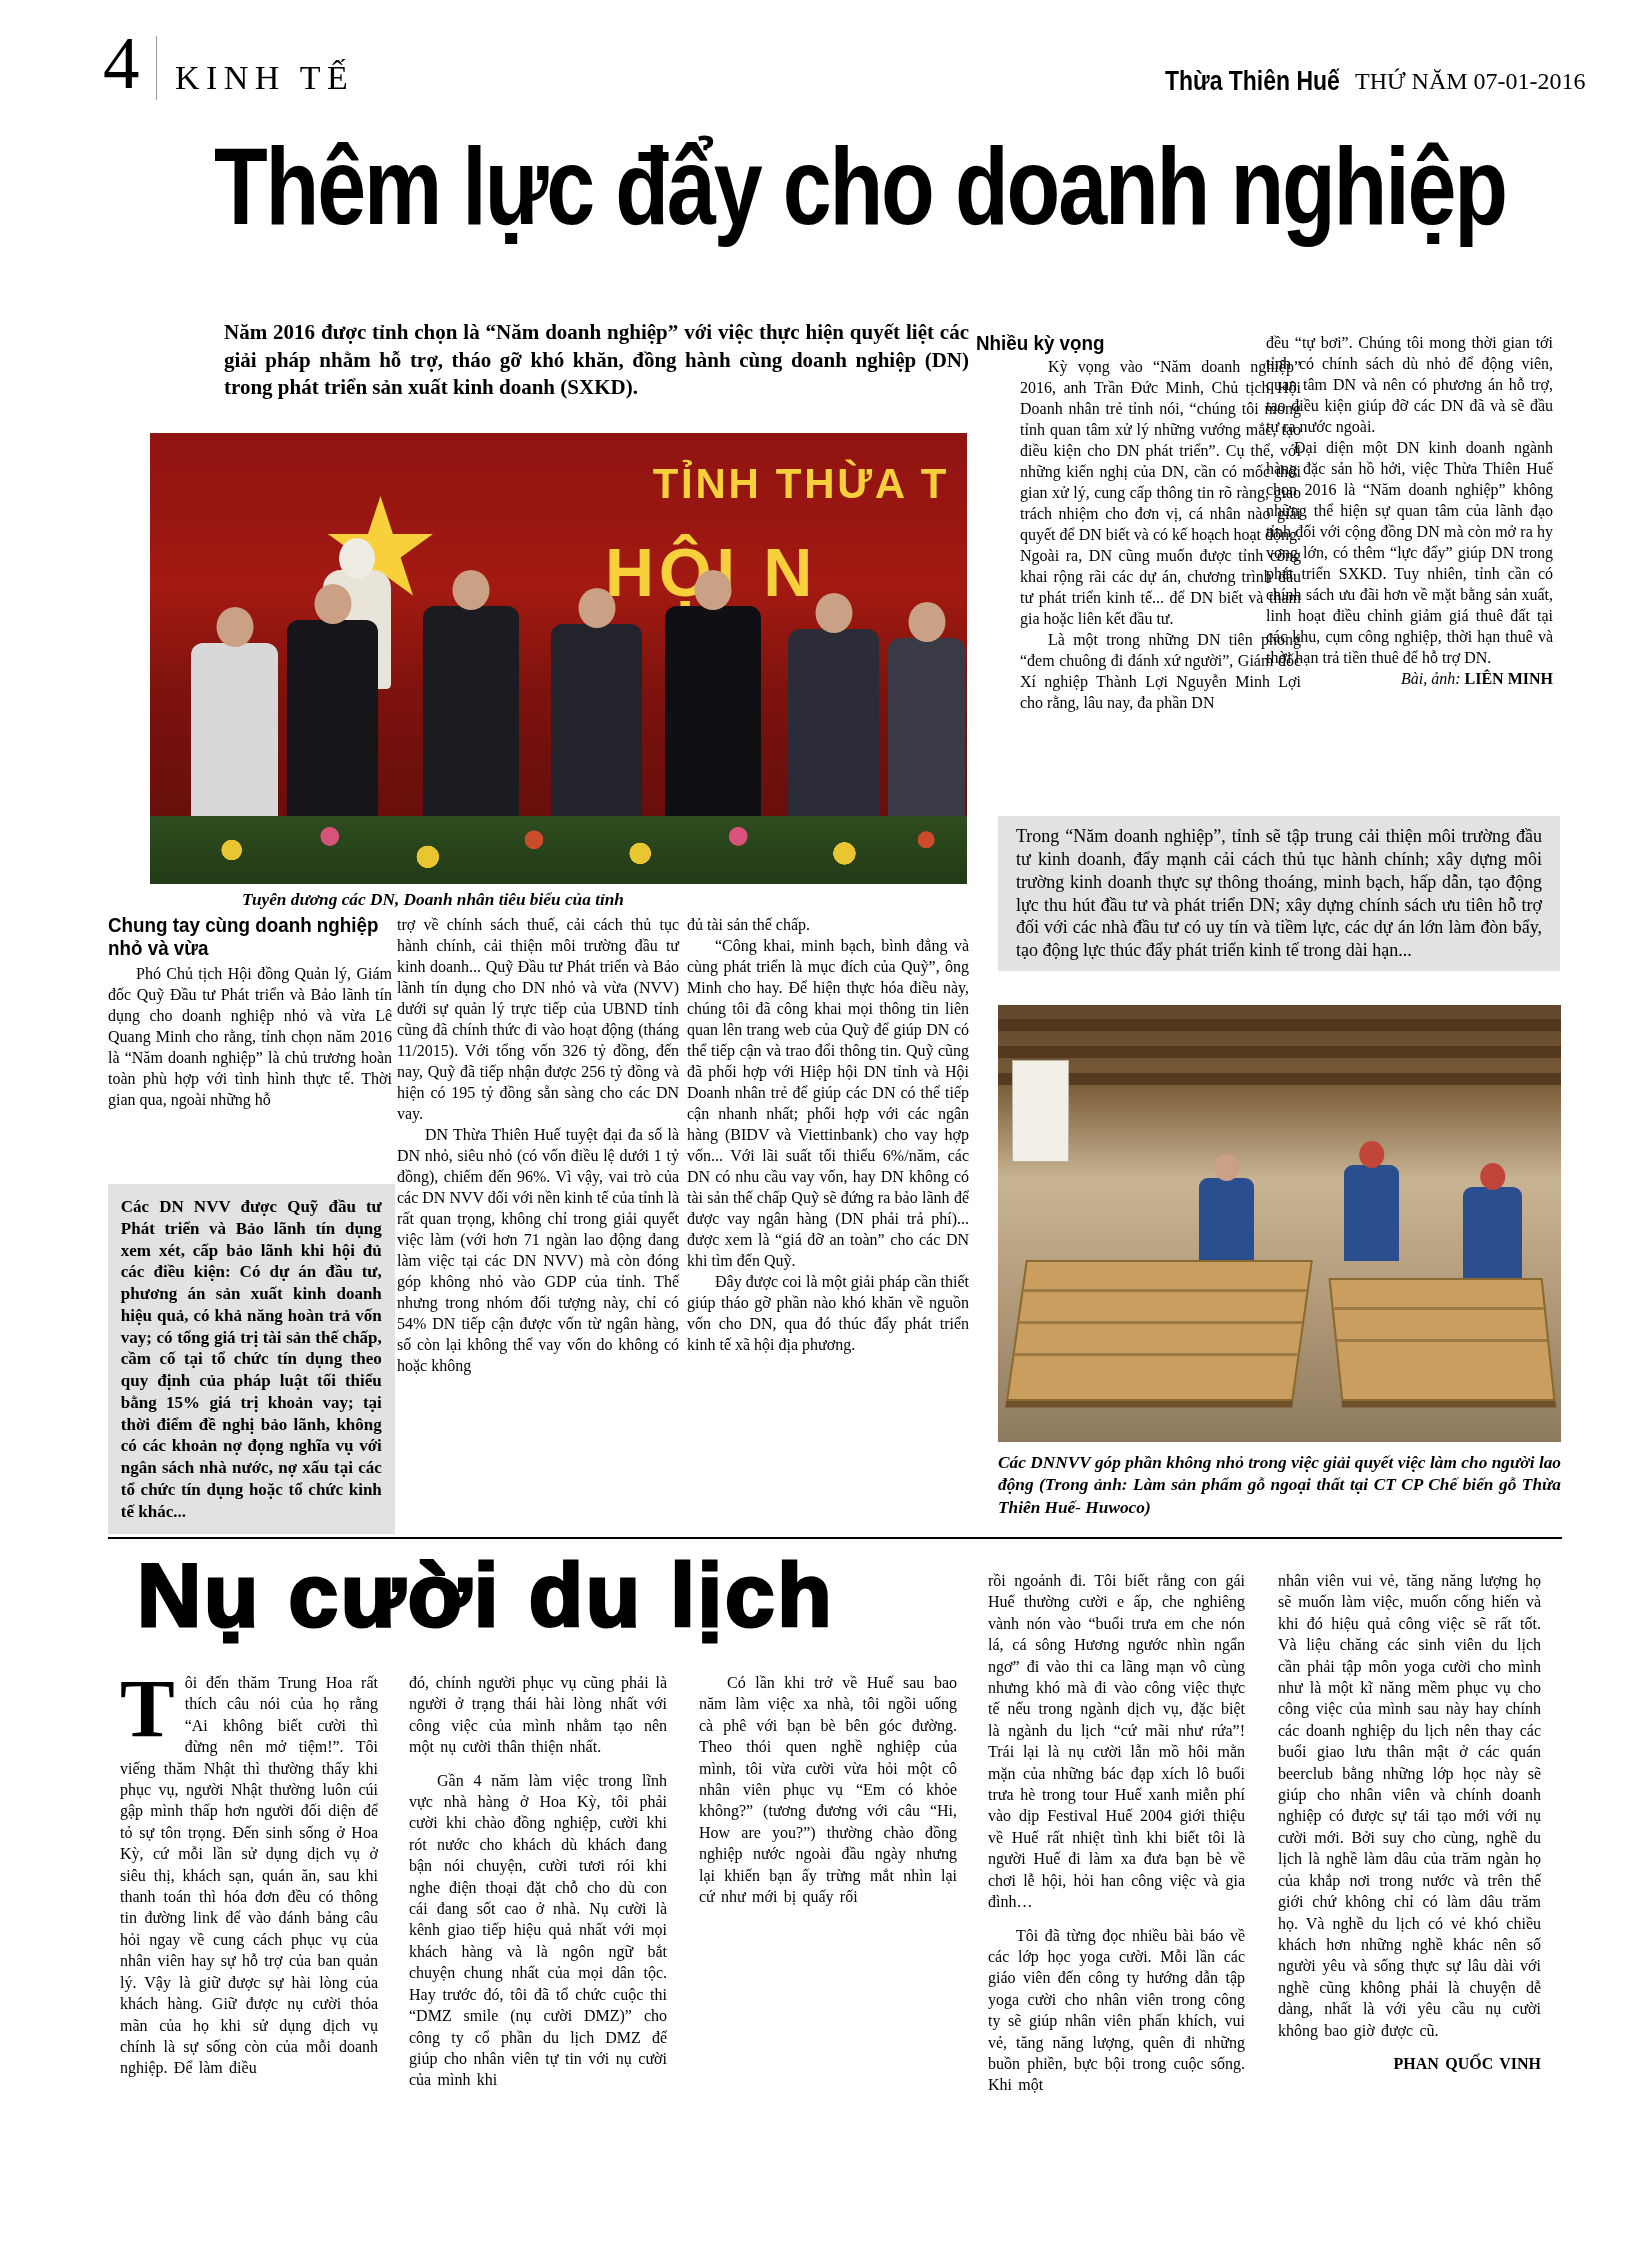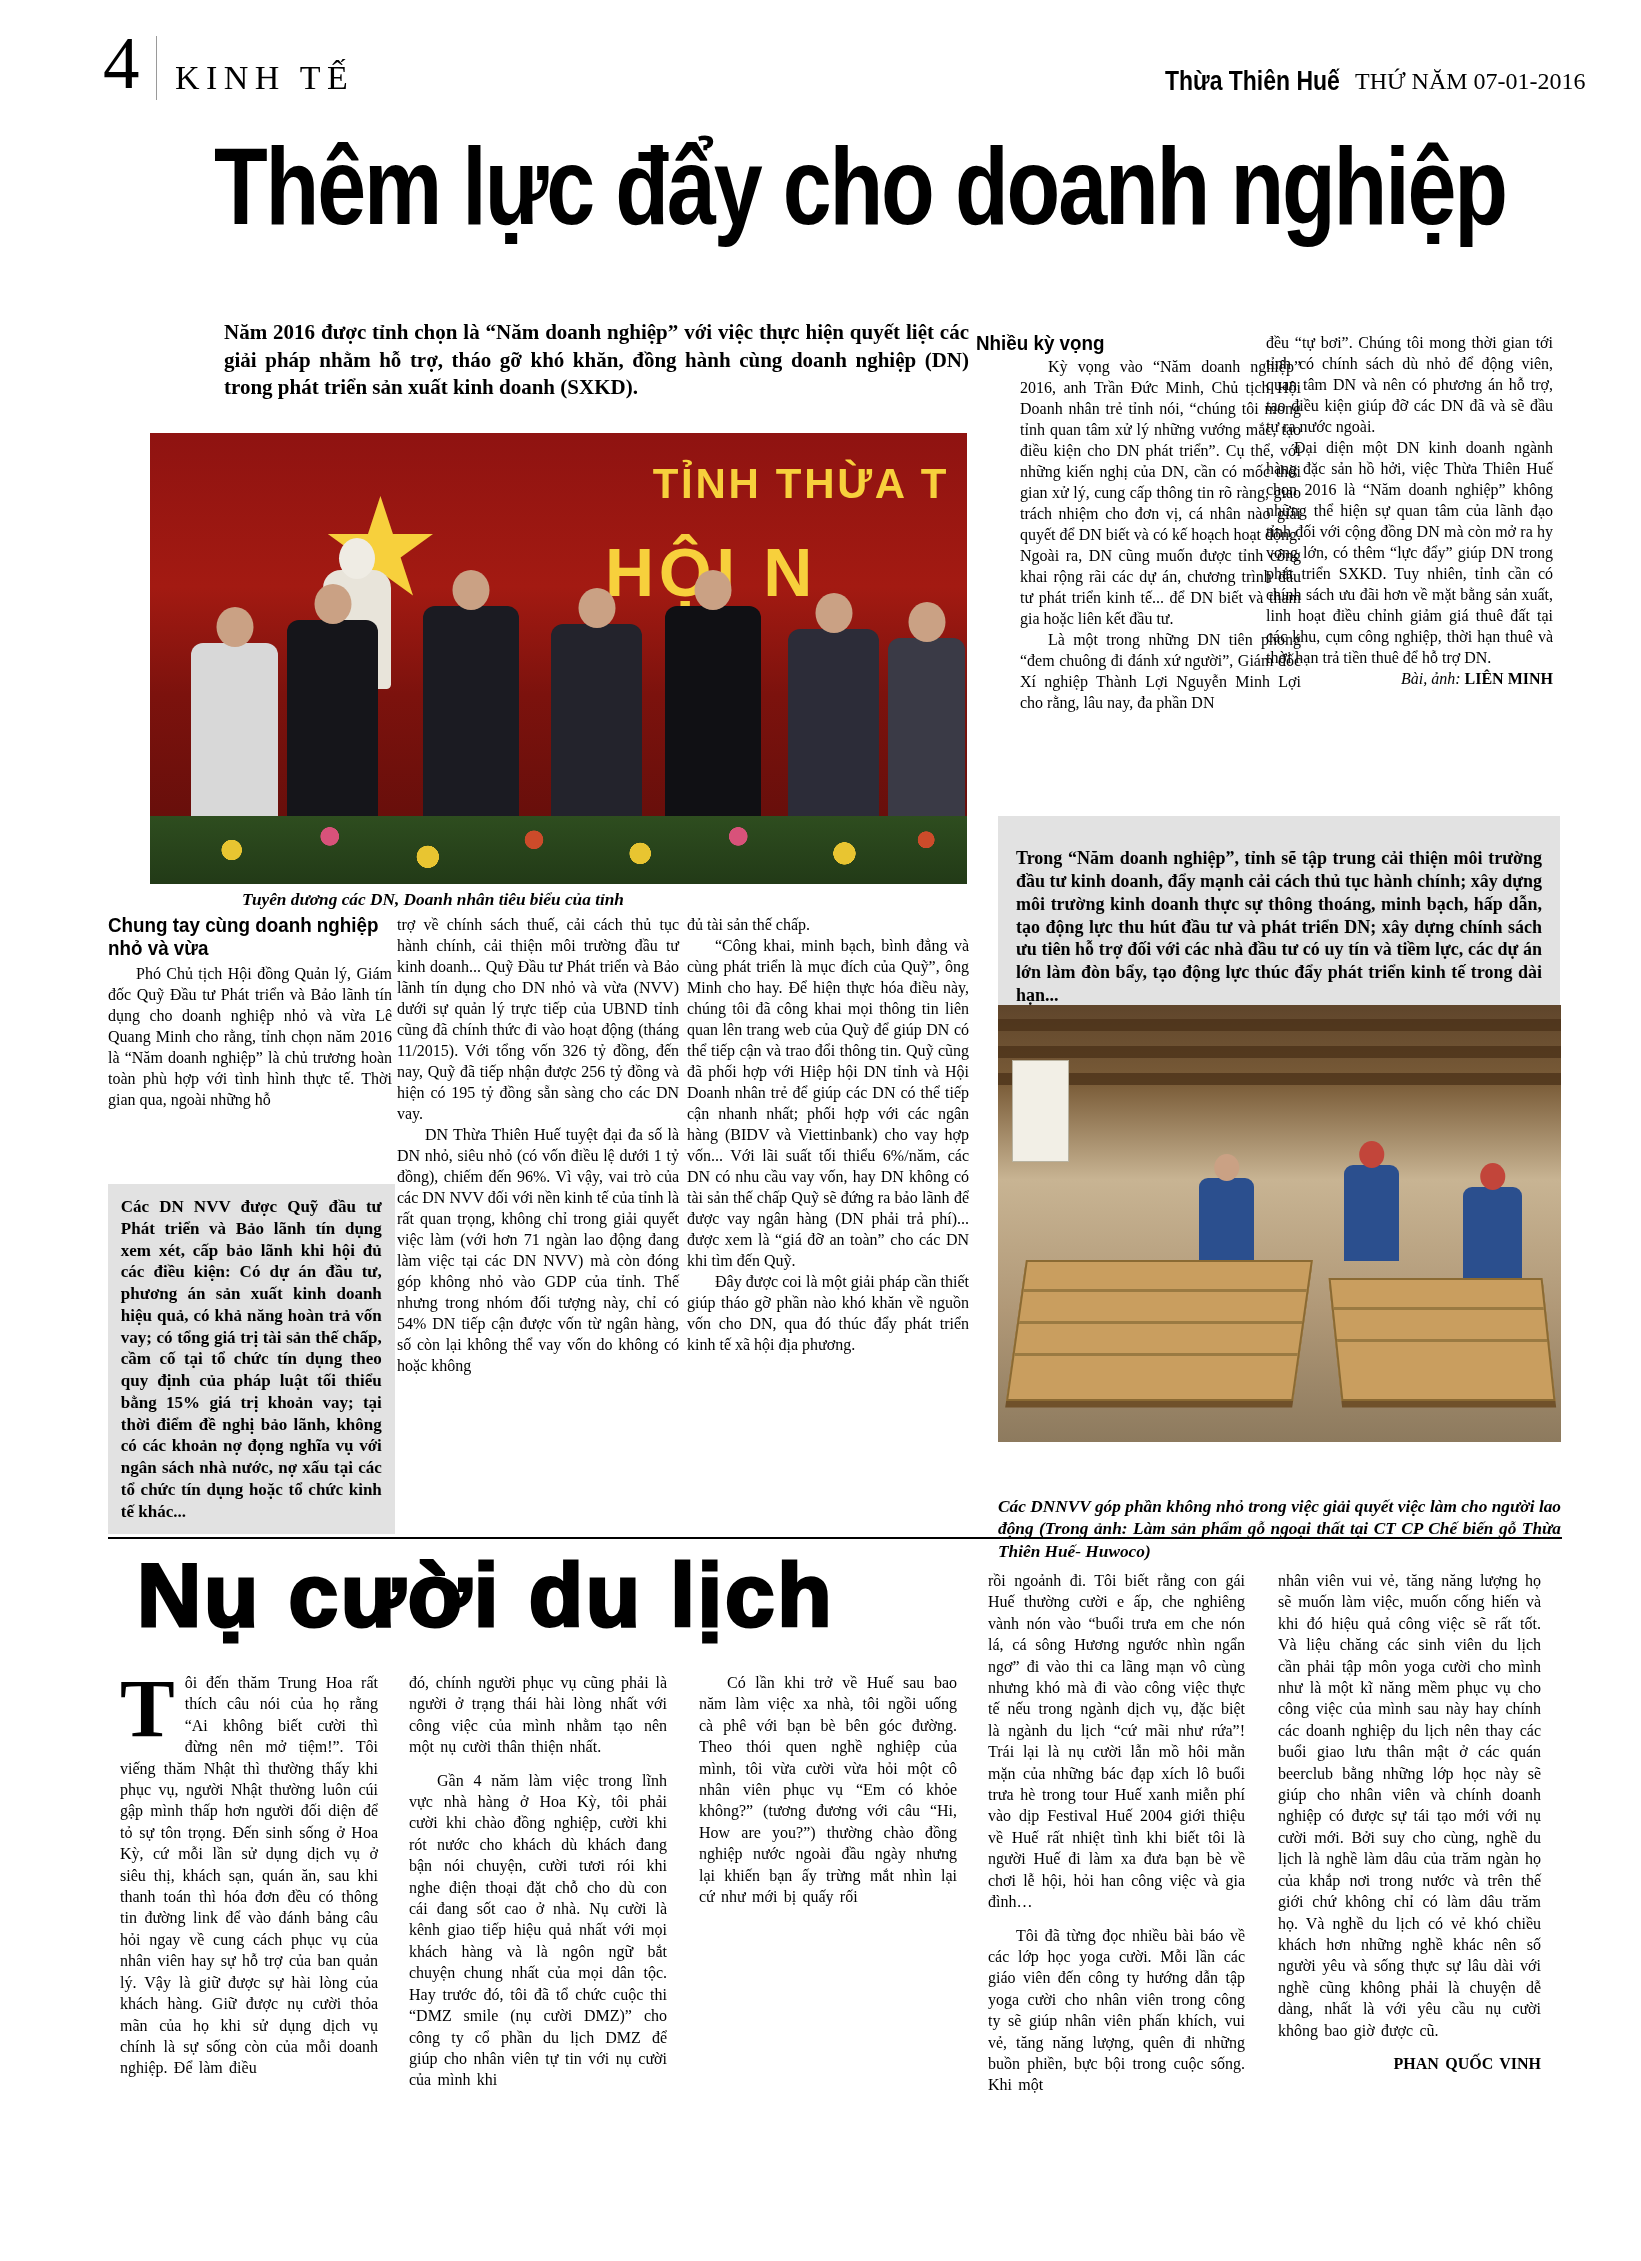--- a/index.html
+++ b/index.html
@@ -64,35 +64,35 @@
   .colB{left:397px;top:914px;width:282px;}
   .colC{left:687px;top:914px;width:282px;}
   .colD{left:976px;top:356px;width:281px;margin-left:44px;}
   .colE{left:1266px;top:332px;width:287px;}
   .sidebox{position:absolute;left:108px;top:1184px;width:261px;background:#e2e2e2;
         padding:12px 12.8px;font-weight:bold;font-size:17px;line-height:1.28;text-align:justify;}
   .byline1{margin-top:32px;text-align:right;text-indent:0 !important;}
   .byline-label{font-style:italic;font-weight:normal;}
   .byline-name{font-weight:bold;}
   .quotebox{position:absolute;left:998px;top:816px;width:526px;background:#e2e2e2;
-        padding:31px 18px;font-weight:bold;font-size:18px;line-height:1.27;text-align:justify;}
+        padding:9px 18px;font-weight:normal;font-size:18px;line-height:1.27;text-align:justify;}
   
   .photo2{position:absolute;left:998px;top:1005px;width:563px;height:437px;overflow:hidden;
         background:linear-gradient(180deg,#5f452b 0%,#7a5c38 18%,#c8b493 40%,#b09877 70%,#8d7a5e 100%);}
   .p2-beam{position:absolute;left:0;width:100%;height:12px;background:#4a3018;opacity:.75;}
   .p2-table{position:absolute;background:#c99e5f;border:2.7px solid #8a6a33;box-shadow:0 6.4px 0 #70512a;}
   .p2-plank{position:absolute;width:100%;height:2.7px;background:#9a7a42;}
   .p2-worker{position:absolute;border-radius:9px 9px 0 0;background:#2b4f8e;}
   .p2-worker:before{content:"";position:absolute;left:50%;top:-24px;transform:translateX(-50%);
         width:25.5px;height:27px;border-radius:50%;background:#caa184;}
   .p2-worker.scarf:before{background:#c2453a;}
   .p2-sign{position:absolute;left:13.7px;top:55px;width:55px;height:100px;background:#f2efe6;
         border:1.8px solid #b8b2a0;}
   .caption2{position:absolute;left:998px;top:1452px;width:563px;font-weight:bold;font-style:italic;
-        font-size:17.3px;line-height:1.3;text-align:justify;margin-top:44px;}
+        font-size:17.3px;line-height:1.3;text-align:justify;}
   
   .rule2{position:absolute;left:108px;top:1537px;width:1454px;height:2.3px;background:#000;}
   .headline2{position:absolute;left:137px;top:1551px;font-family:"Liberation Sans",sans-serif;
         font-weight:bold;font-size:89px;line-height:1;letter-spacing:2.7px;white-space:nowrap;
         -webkit-text-stroke:3.2px #000;}
   .a2col{position:absolute;font-size:16px;line-height:21.4px;text-align:justify;word-spacing:2.3px;}
   .a2col p{margin:12px;text-indent:28px;}
   .a2col p.noindent{text-indent:0;}
   .a2c1{left:108px;top:1660px;width:282px;}
   .a2c2{left:397px;top:1660px;width:282px;}

